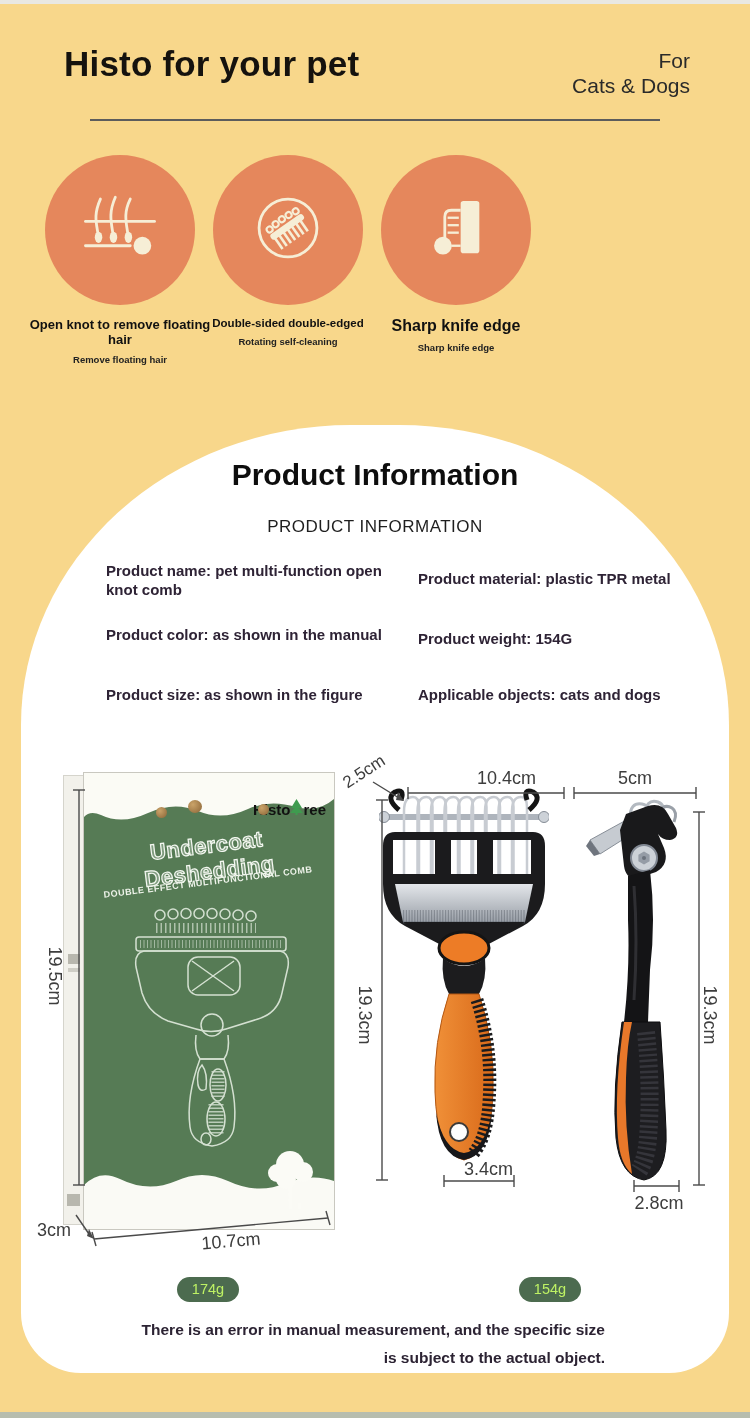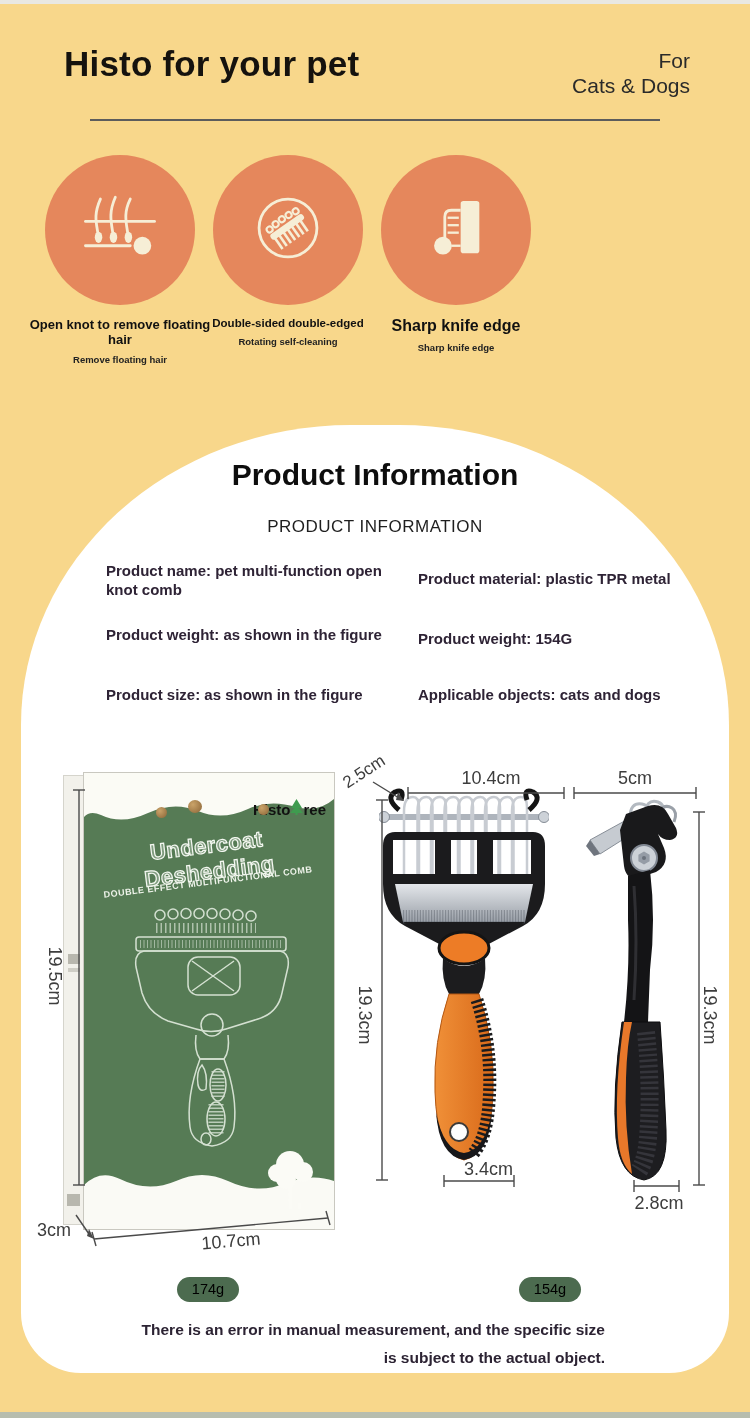--- a/index.html
+++ b/index.html
@@ -54,29 +54,29 @@
 
   
   .dims{position:absolute;left:0;top:335px;pointer-events:none;}
   .dim-label{position:absolute;font-size:18px;color:#3d3d3d;}
   .dim-label.small{font-size:17px;}
   .rot90{transform:rotate(90deg);width:80px;height:18px;text-align:center;}
   .lbl-195{left:-5px;top:542px;}
   .lbl-3{left:16px;top:795px;}
   .lbl-107{left:150px;top:806px;width:120px;text-align:center;transform:rotate(-5deg);}
   .lbl-25{left:320px;top:337px;transform:rotate(-33deg);}
-  .lbl-104{left:425px;top:343px;width:90px;text-align:center;}
+  .lbl-104{left:425px;top:343px;width:90px;text-align:right;}
   .lbl-193l{left:305px;top:581px;}
   .lbl-34{left:424px;top:734px;width:68px;text-align:right;}
   .lbl-5{left:584px;top:343px;width:60px;text-align:center;}
   .lbl-193r{left:650px;top:581px;}
   .lbl-28{left:604px;top:768px;width:68px;text-align:center;}
 
   .badge{position:absolute;top:852px;width:62px;height:25px;border-radius:13px;background:#4C6B4F;
-         color:#000000;font-size:14.5px;text-align:center;line-height:25px;}
+         color:#bef264;font-size:14.5px;text-align:center;line-height:25px;}
   .badge.b1{left:156px;}
   .badge.b2{left:498px;}
   .disclaimer{position:absolute;left:114px;top:891px;width:470px;font-size:15.5px;font-weight:700;color:#2c2333;line-height:28px;text-align:right;}
 </style>
 </head>
 <body>
 
 <div class="page">
   <div class="edge-strip top-strip"></div>
 
@@ -161,21 +161,21 @@
     <div class="f-title">Sharp knife edge</div>
     <div class="f-sub">Sharp knife edge</div>
   </div>
 
 
   <div class="card">
     <div class="pi-title">Product Information</div>
     <div class="pi-sub">PRODUCT INFORMATION</div>
 
     <div class="spec l" style="top:136px;">Product name: pet multi-function open knot comb</div>
-    <div class="spec l" style="top:200px;">Product weight: as shown in the figure</div>
+    <div class="spec l" style="top:200px;">Product color: as shown in the manual</div>
     <div class="spec l" style="top:260px;">Product size: as shown in the figure</div>
     <div class="spec r" style="top:144px;">Product material: plastic TPR metal</div>
     <div class="spec r" style="top:204px;">Product weight: 154G</div>
     <div class="spec r" style="top:260px;">Applicable objects: cats and dogs</div>
 
     <div class="pbox">
       <div class="spine">
         <div class="spine-mark" style="left:4px;top:178px;width:12px;height:10px;"></div>
         <div class="spine-mark" style="left:4px;top:192px;width:12px;height:4px;background:#cfcec6;"></div>
         <div class="spine-mark" style="left:3px;top:418px;width:13px;height:12px;"></div>

